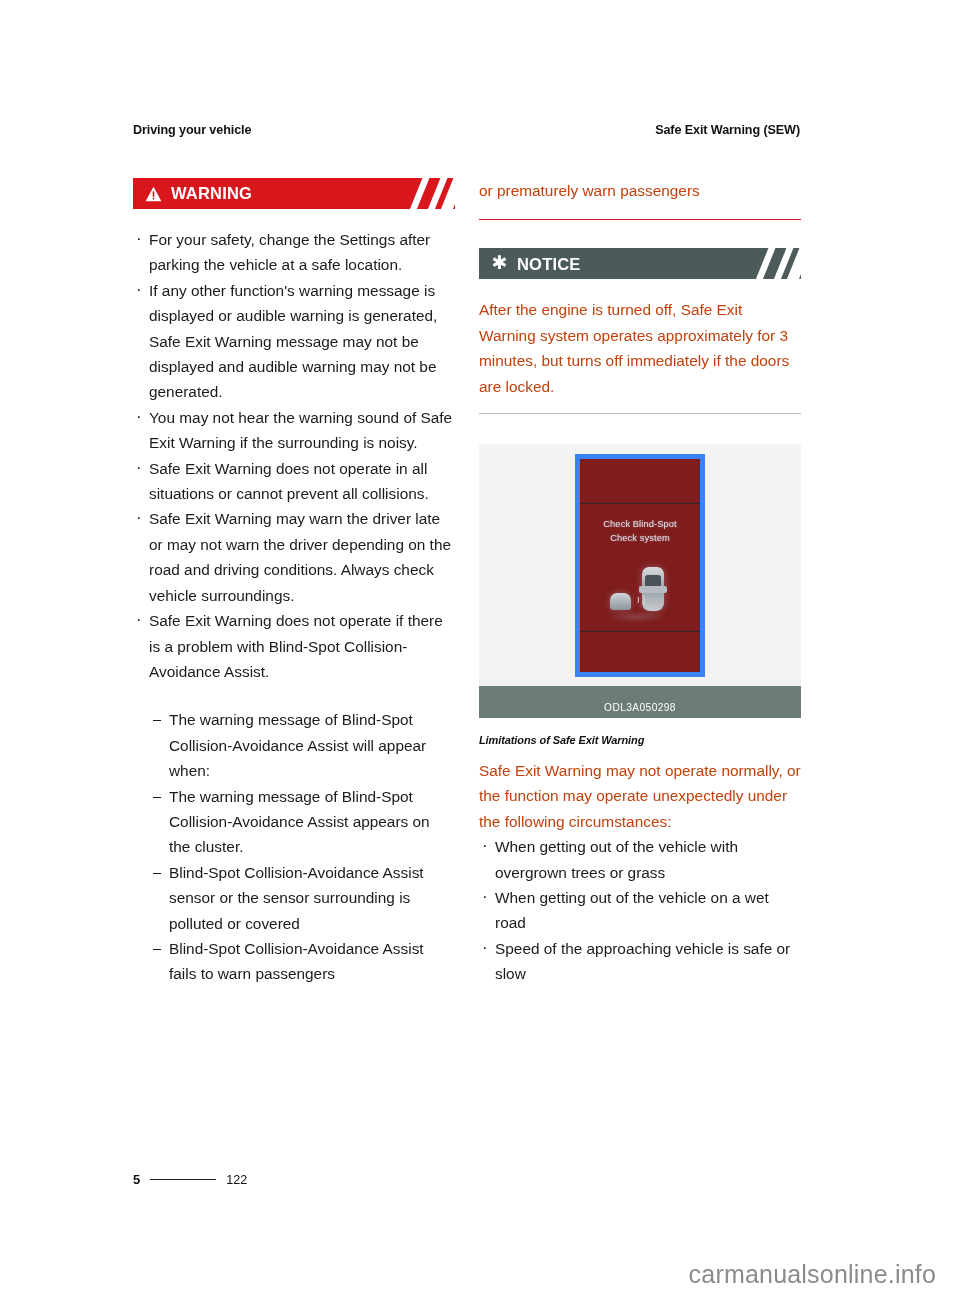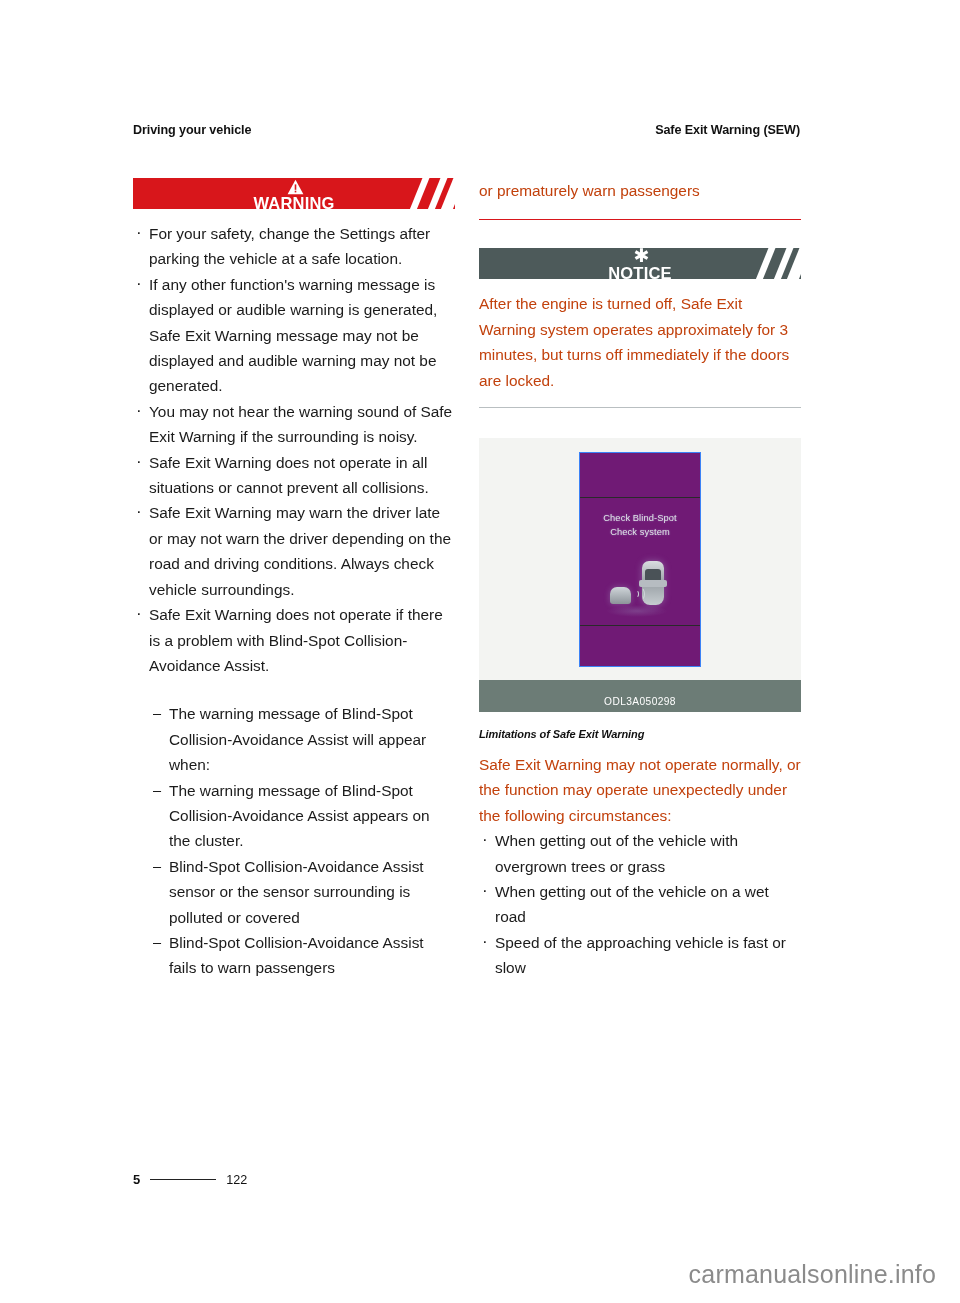--- a/index.html
+++ b/index.html
@@ -53,22 +53,21 @@
     flex: 0 0 322px;
   }
 
   
   .banner {
     position: relative;
     height: 31px;
     display: flex;
     align-items: center;
     overflow: hidden;
-    margin-bottom: 12px;
-    flex-direction: column;
+    margin-bottom: 18px;
   }
   .banner.warning { background: #d8161b; }
   .banner.notice  { background: #4d5a5a; }
 
   .banner .bicon {
     margin-left: 12px;
     margin-right: 9px;
     width: 17px;
     height: 17px;
     display: flex;
@@ -186,22 +185,22 @@
   .fig-frame {
     background: #f3f4f2;
     height: 242px;
     display: flex;
     align-items: center;
     justify-content: center;
   }
   .cluster {
     width: 120px;
     height: 213px;
-    background: #701a75;
-    border: 1px solid #3b82f6;
+    background: #7f1d1d;
+    border: 5px solid #3b82f6;
     position: relative;
     overflow: hidden;
   }
   .cluster .divider {
     position: absolute;
     left: 0; right: 0;
     height: 1px;
     background: #2a2a2a;
   }
   .cluster .divider.top { top: 44px; }
@@ -418,21 +417,21 @@
         <div class="fig-caption">ODL3A050298</div>
       </div>
 
       <h3 class="subhead-italic">Limitations of Safe Exit Warning</h3>
 
       <p class="para">Safe Exit Warning may not operate normally, or the function may operate unexpectedly under the following circumstances:</p>
 
       <ul class="blist">
         <li>When getting out of the vehicle with overgrown trees or grass</li>
         <li>When getting out of the vehicle on a wet road</li>
-        <li>Speed of the approaching vehicle is fast or slow</li>
+        <li>Speed of the approaching vehicle is safe or slow</li>
       </ul>
 
     </div>
   </div>
 
   <div class="footer">
     <span class="chapno">5</span>
     <span class="fline"></span>
     <span class="pageno">122</span>
   </div>

